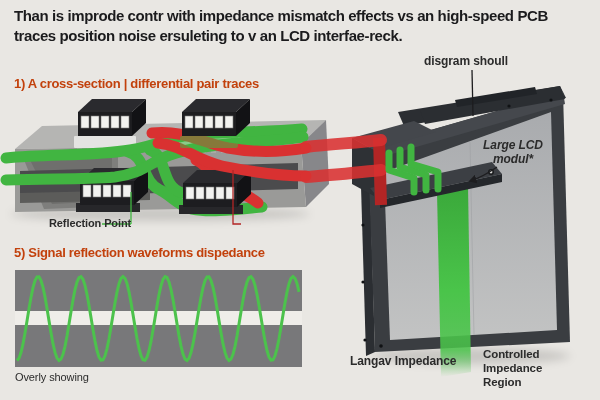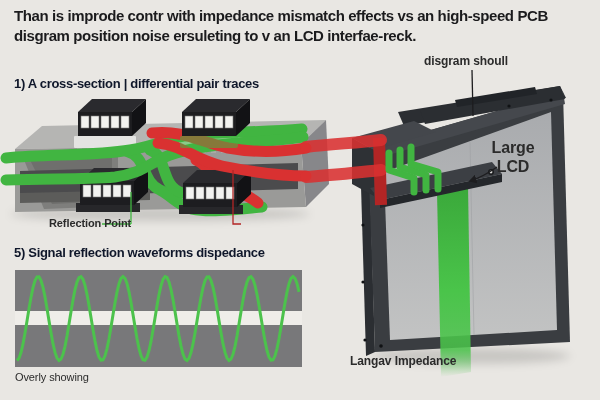--- a/index.html
+++ b/index.html
@@ -5,21 +5,21 @@
   html,body{margin:0;padding:0;}
   .canvas{
     position:relative;width:600px;height:400px;overflow:hidden;
     background:var(--background,#e9e7e3);
     font-family:"Liberation Sans",sans-serif;color:var(--ink,#1c1c1e);
   }
   .abs{position:absolute;}
   .title{left:14px;top:6px;width:586px;font-size:15px;font-weight:700;
          letter-spacing:-0.4px;line-height:1.32;color:var(--ink);}
   .title span{display:block;}
-  .heading{font-size:13px;font-weight:700;letter-spacing:-0.3px;color:#0f172a;}
+  .heading{font-size:13px;font-weight:700;letter-spacing:-0.3px;color:#c2410c;}
   .lbl{font-size:11px;font-weight:600;color:#2b2b2b;letter-spacing:-0.1px;line-height:1.2;}
   .lbl-center{text-align:center;}
   svg{position:absolute;left:0;top:0;}
   
   .block-top{fill:var(--block_top);} .block-front{fill:var(--block_front);}
   .block-right{fill:var(--block_right);}
   .pocket{fill:var(--pocket);} .pocket-inner{fill:var(--pocket_inner);}
   .channel{fill:var(--channel);} .channel2{fill:var(--channel_light);}
   .chip-top{fill:#2a2a2e;} .chip-front{fill:#1d1d20;} .chip-side{fill:#121215;}
   .chip-pin{fill:#f2f2f0;stroke:#7a7a7a;stroke-width:.6;}
@@ -177,32 +177,37 @@
       <circle class="dot" cx="365" cy="340" r="1.6"></circle>
       <circle class="dot" cx="381" cy="346" r="1.8"></circle>
 
       <path class="k-leader" d="M 472,70 L 473,116"></path>
       <path class="k-leader" marker-end="url(#arrow)" d="M 497,167 C 487,174 480,178 470,181"></path>
     </g>
   </svg>
 
   <div class="abs title">
     <span>Than is improde contr with impedance mismatch effects vs an high-speed PCB</span>
-    <span>disgram position noise ersuleting to v an LCD interfae-reck.</span>
+    <span>traces position noise ersuleting to v an LCD interfae-reck.</span>
   </div>
 
   <div class="abs heading" style="left:14px;top:76px;">1) A cross-section | differential pair traces</div>
 
   <div class="abs lbl" style="left:17px;top:217px;padding-left:32px;">Reflection Point</div>
 
   <div class="abs heading" style="left:14px;top:245px;">5) Signal reflection waveforms dispedance</div>
 
   <div class="abs lbl" style="left:15px;top:371px;font-weight:500;">Overly showing</div>
 
   <div class="abs lbl lbl-center" style="left:408px;top:54px;width:116px;font-size:12px;font-weight:700;">disgram shoull</div>
 
-  <div class="abs lbl lbl-center" style="left:476px;top:138px;width:74px;font-size:16px;font-weight:700;">
+  <div class="abs lbl lbl-center" style="left:476px;top:138px;width:74px;font-size:12px;font-weight:700;font-style:italic;">
     <span style="display:block">Large LCD</span>
+    <span style="display:block">modul*</span>
   </div>
 
   <div class="abs lbl" style="left:350px;top:354px;font-size:12px;">Langav Impedance</div>
 
+  <div class="abs lbl" style="left:483px;top:348px;font-size:11.5px;">
+    <span style="display:block">Controlled Impedance</span>
+    <span style="display:block">Region</span>
+  </div>
 </div>
 
 </body></html>

